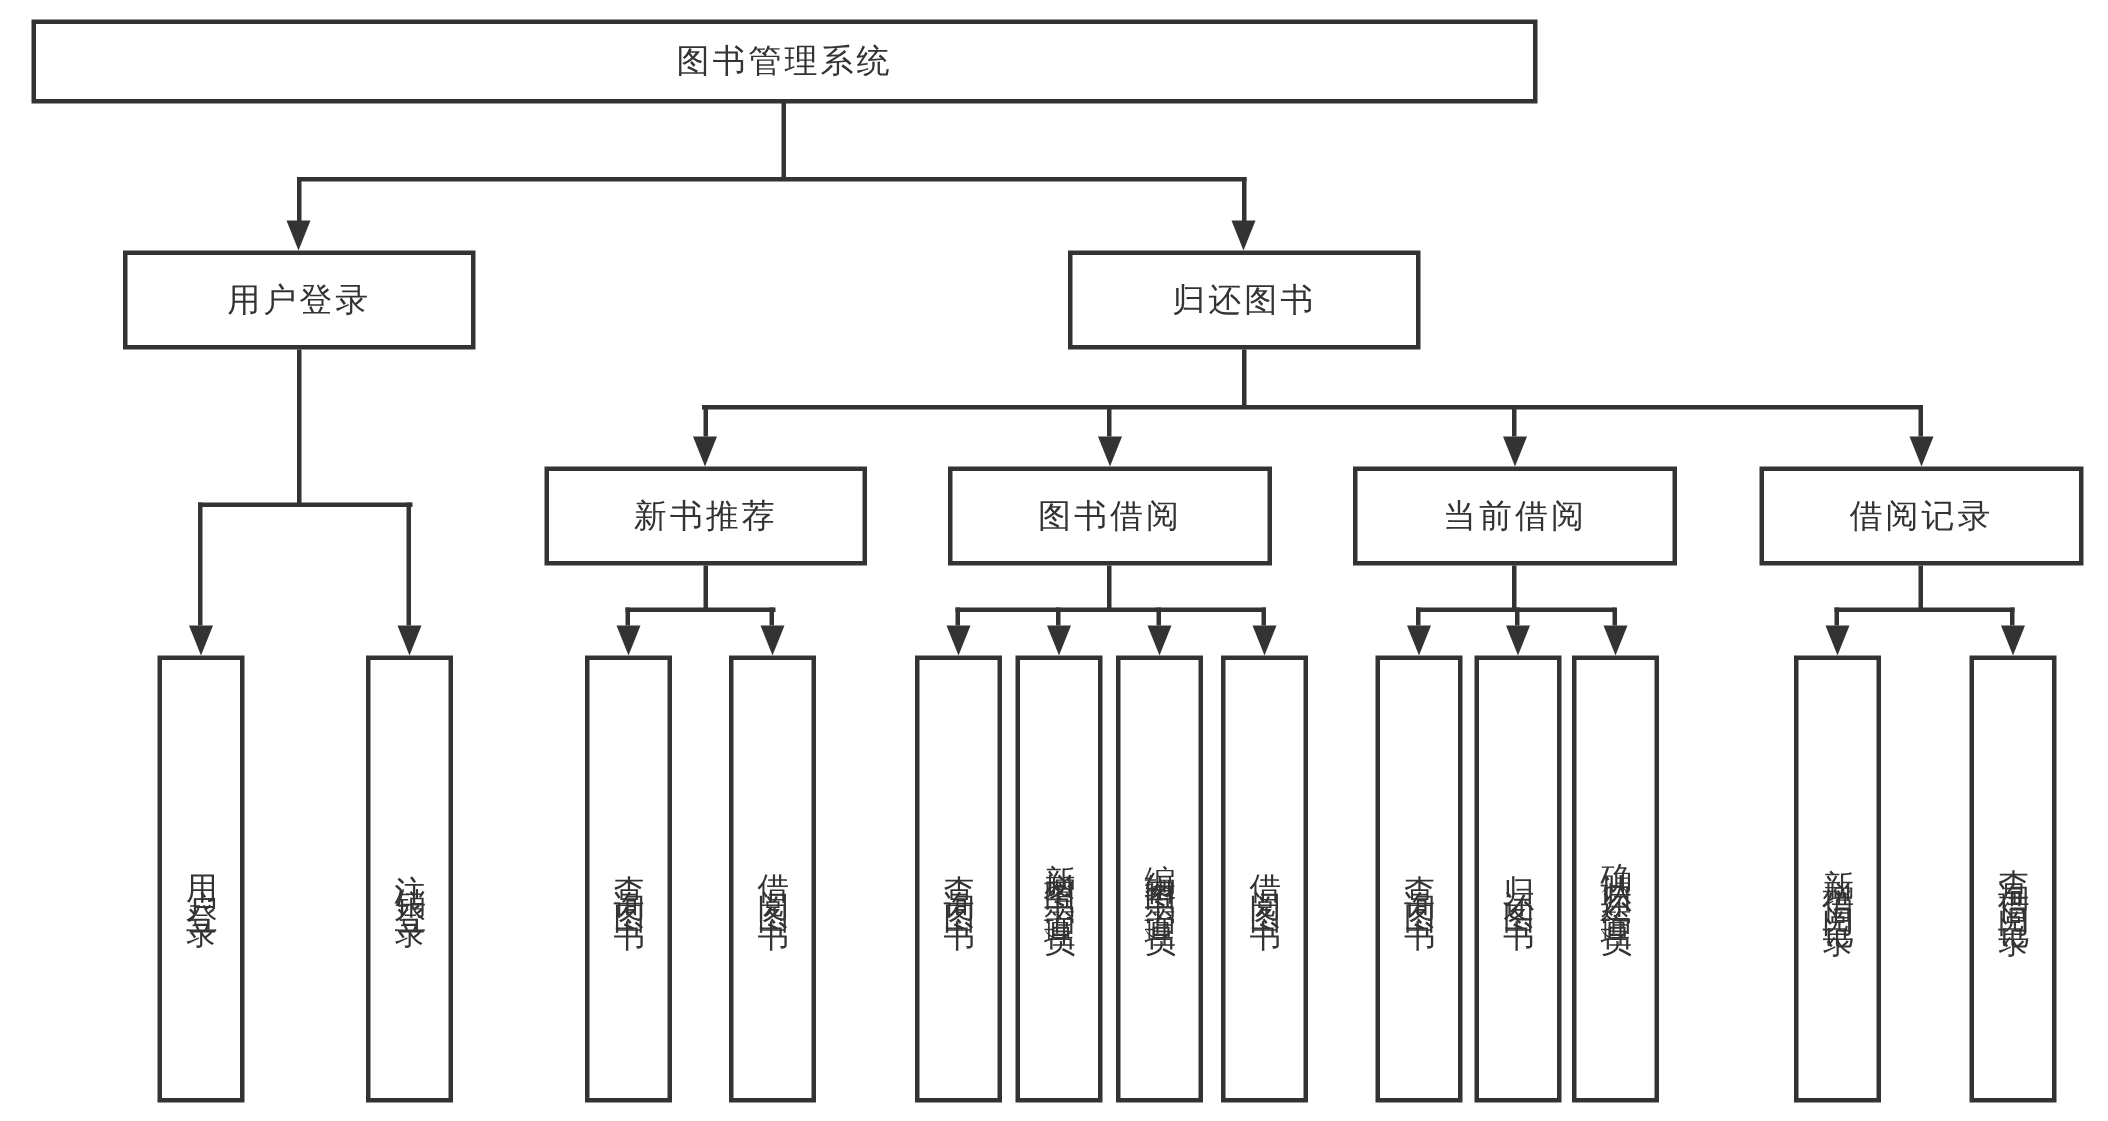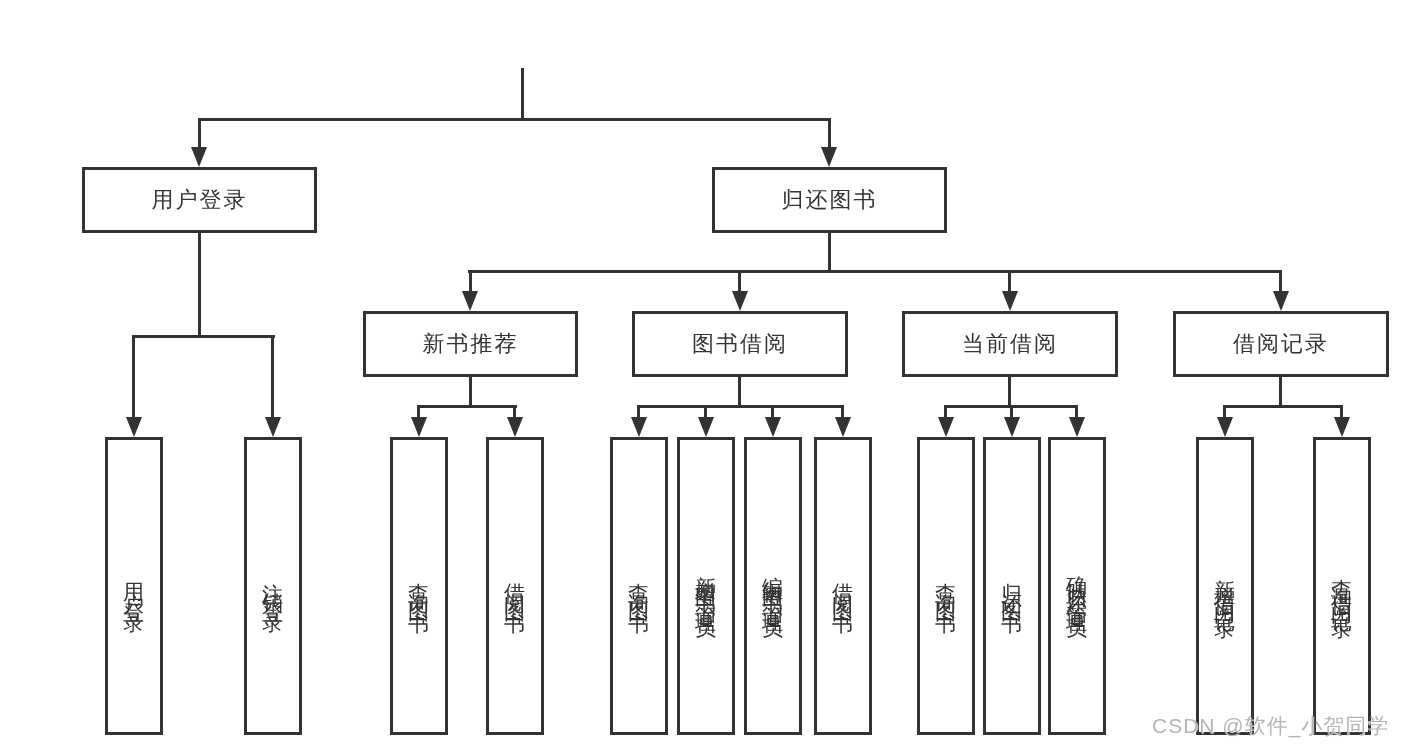--- a/index.html
+++ b/index.html
@@ -34,20 +34,23 @@
     position:absolute;left:1152px;top:712px;z-index:6;
     font-size:21px;color:#b4b4b4;letter-spacing:1px;
     text-shadow:1px 1px 0 rgba(255,255,255,0.7);
   }
 </style>
 </head>
 <body>
 
 <div id="stage">
 
+  <div class="box" style="left:21px;top:13px;width:1004px;height:56px;">
+    <span>图书管理系统</span>
+  </div>
 
   <div class="box" style="left:82px;top:167px;width:235px;height:66px;">
     <span>用户登录</span>
   </div>
 
   <div class="box" style="left:712px;top:167px;width:235px;height:66px;">
     <span>归还图书</span>
   </div>
 
   <div class="box" style="left:363px;top:311px;width:215px;height:66px;">
@@ -158,15 +161,14 @@
   <div class="vline" style="left:1075px;top:405px;height:12px;"></div>
   <div class="arrow" style="left:1069px;top:417px;"></div>
 
   <div class="vline" style="left:1279px;top:377px;height:31px;"></div>
   <div class="hline" style="left:1223px;top:405px;width:120px;"></div>
   <div class="vline" style="left:1223px;top:405px;height:12px;"></div>
   <div class="arrow" style="left:1217px;top:417px;"></div>
   <div class="vline" style="left:1340px;top:405px;height:12px;"></div>
   <div class="arrow" style="left:1334px;top:417px;"></div>
 
-  <div class="watermark">CSDN @软件_小贺同学</div>
 
 </div>
 
 </body></html>

